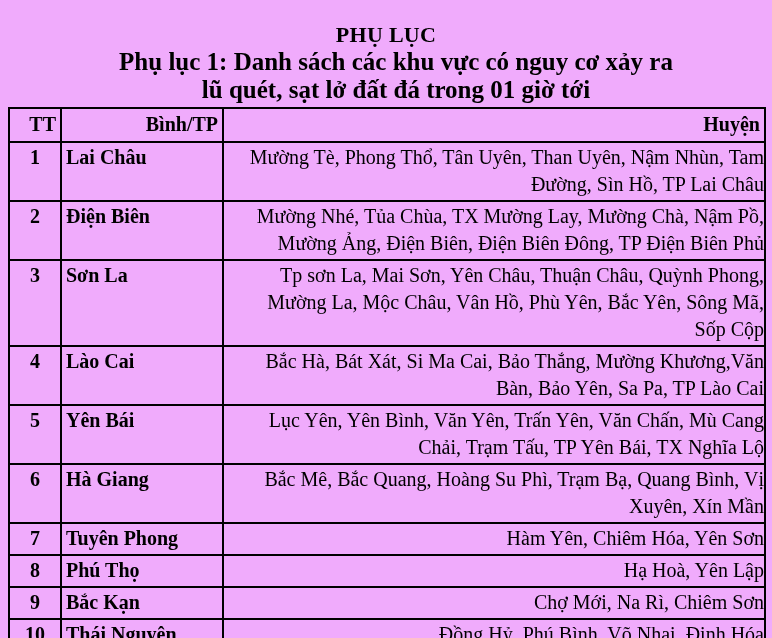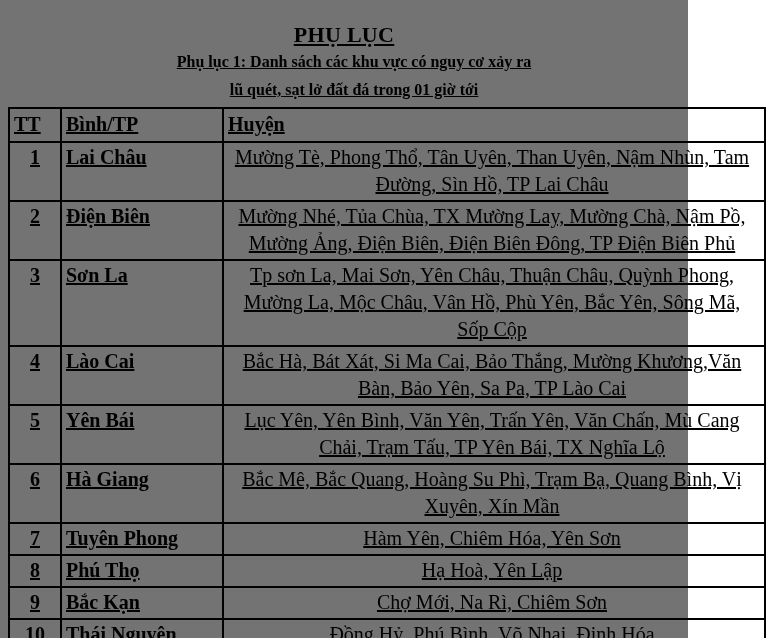--- a/index.html
+++ b/index.html
@@ -7,37 +7,36 @@
     margin: 0;
     padding: 0;
     background: #ffffff;
     width: 772px;
     height: 638px;
     font-family: "Liberation Serif", "DejaVu Serif", serif;
     color: #000000;
     overflow: hidden;
   }
   .page {
-    width: 688px;
+    width: 772px;
     height: 638px;
-    background: #737373;
-    text-decoration: underline;
+    background: #f0abfc;
   }
   .title-block {
     text-align: center;
     padding-top: 22px;
   }
   .doc-title {
     font-size: 22px;
     font-weight: bold;
     line-height: 26px;
     letter-spacing: 0.3px;
   }
   .doc-subtitle {
-    font-size: 16px;
+    font-size: 25px;
     font-weight: bold;
     line-height: 28px;
     padding-left: 20px;
   }
   table.risk-table {
     border-collapse: collapse;
     table-layout: fixed;
     width: 758px;
     margin-left: 8px;
     margin-top: 3px;
@@ -45,39 +44,39 @@
   .risk-table th,
   .risk-table td {
     border: 2px solid #000000;
     font-size: 20px;
     vertical-align: top;
     padding: 1px 4px 2px 4px;
     line-height: 27px;
   }
   .risk-table th {
     font-weight: bold;
-    text-align: left;
+    text-align: right;
     padding-top: 2px;
     padding-bottom: 3px;
   }
   .col-tt    { width: 52px; }
   .col-prov  { width: 162px; }
   .col-dist  { width: auto; }
   td.cell-tt {
     font-weight: bold;
     text-align: center;
   }
   td.cell-province {
     font-weight: bold;
     text-align: left;
   }
   td.cell-districts {
-    text-align: center;
+    text-align: right;
     padding-left: 8px;
-    padding-right: 12px;
+    padding-right: 0;
   }
 </style>
 </head>
 <body>
 
 <div class="page">
 
   <div class="title-block">
     <div class="doc-title">PHỤ LỤC</div>
     <div class="doc-subtitle">Phụ lục 1: Danh sách các khu vực có nguy cơ xảy ra</div>

